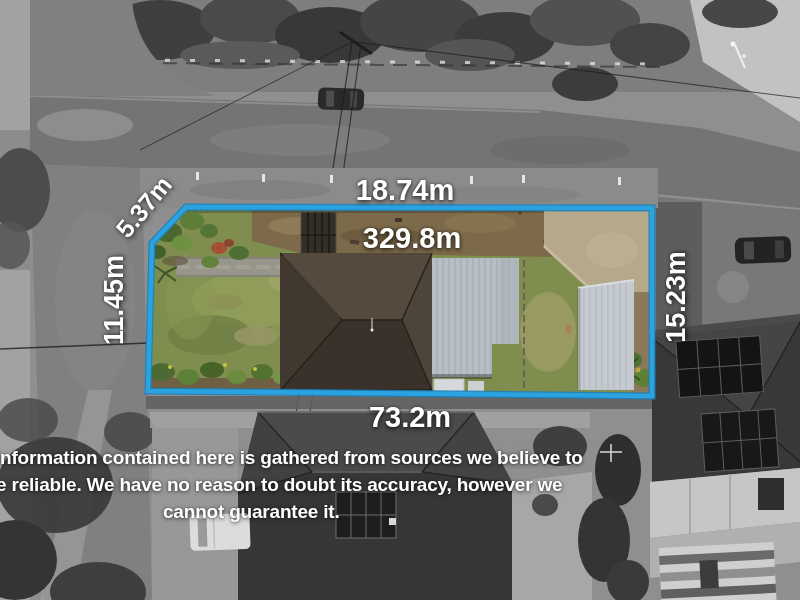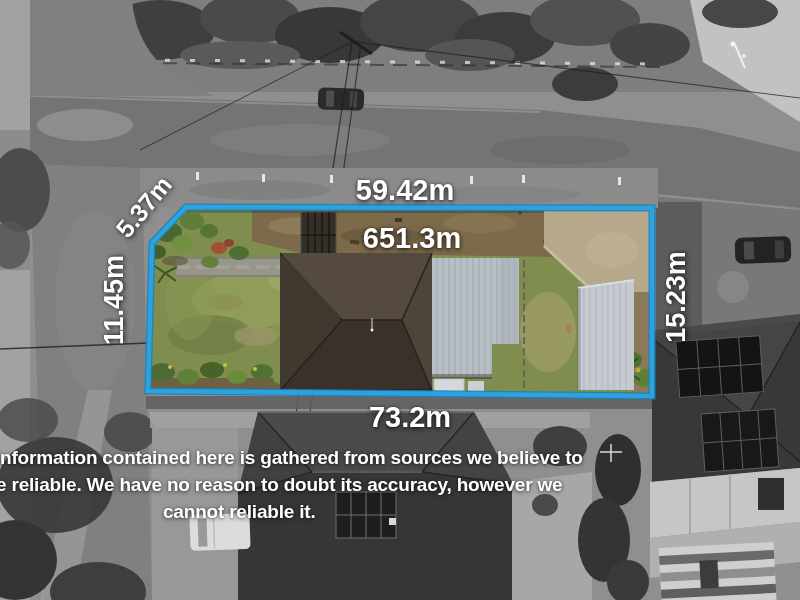--- a/index.html
+++ b/index.html
@@ -354,31 +354,31 @@
       <line x1="579" y1="288" x2="579" y2="390" stroke="#000000" stroke-width="3" opacity="0.18"></line>
     </g>
   </g>
 
   <g>
     <polygon points="152,243 186,207 652,208 652,396 148,391" fill="none" stroke="#1d81b8" stroke-width="7" opacity="0.9"></polygon>
     <polygon points="152,243 186,207 652,208 652,396 148,391" fill="none" stroke="#2ba3e0" stroke-width="4.5"></polygon>
   </g>
 </svg>
 
-<div class="m-label" style="left:405px;top:190px;font-size:29px;">59.42m</div>
-
-<div class="m-label" style="left:412px;top:238px;font-size:29px;">651.3m</div>
+<div class="m-label" style="left:405px;top:190px;font-size:29px;">18.74m</div>
+
+<div class="m-label" style="left:412px;top:238px;font-size:29px;">329.8m</div>
 
 <div class="m-label" style="left:144px;top:207px;font-size:25px;transform:translate(-50%,-50%) rotate(-50deg);">5.37m</div>
 
 <div class="m-label" style="left:114px;top:300px;font-size:27px;transform:translate(-50%,-50%) rotate(-90deg);">11.45m</div>
 
 <div class="m-label" style="left:676px;top:297px;font-size:27px;transform:translate(-50%,-50%) rotate(-90deg);">15.23m</div>
 
 <div class="m-label" style="left:410px;top:417px;font-size:29px;">73.2m</div>
 
 <div>
   <div class="disc" style="left:-5px;top:447px;">information contained here is gathered from sources we believe to</div>
   <div class="disc" style="left:-4px;top:474px;">e reliable. We have no reason to doubt its accuracy, however we</div>
-  <div class="disc" style="left:163px;top:501px;">cannot reliable it.</div>
+  <div class="disc" style="left:163px;top:501px;">cannot guarantee it.</div>
 </div>
 
 </div>
 
 </body></html>

